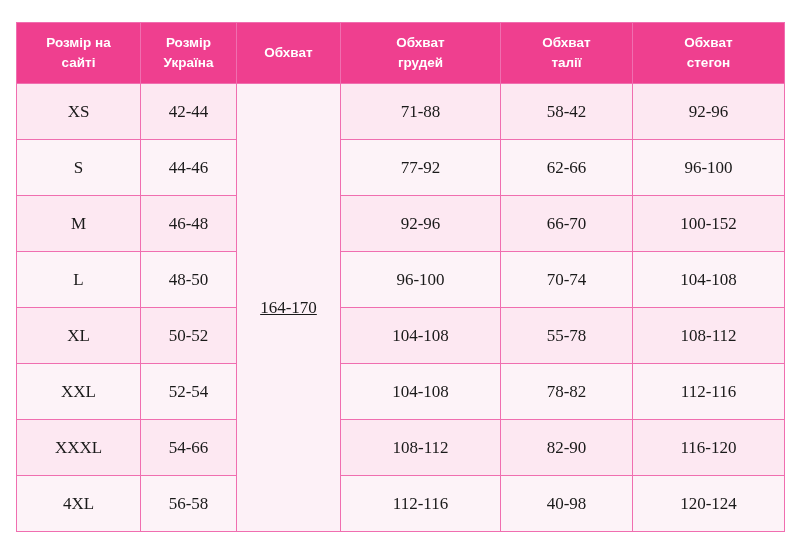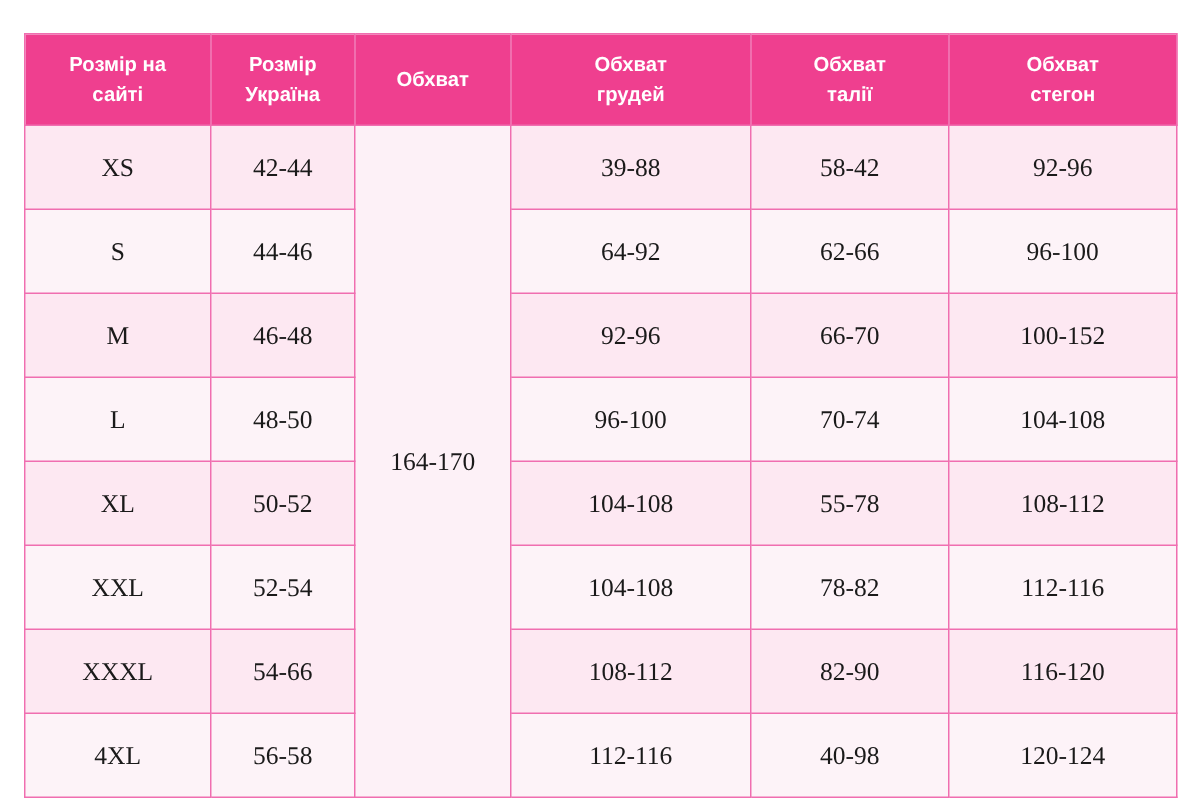--- a/index.html
+++ b/index.html
@@ -51,20 +51,21 @@
   tbody tr.row-even td {
     background: #fde8f2;
     margin-top: 20px;
   }
   tbody tr.row-odd td {
     background: #fdf3f8;
   }
   td.height-cell {
     background: #fdf1f7 !important;
     font-size: 17px;
+    text-decoration: underline;
   }
   col.c0 { width: 124px; }
   col.c1 { width: 96px; }
   col.c2 { width: 104px; }
   col.c3 { width: 160px; }
   col.c4 { width: 132px; }
   col.c5 { width: 152px; }
 </style>
 </head>
 <body>
@@ -104,28 +105,28 @@
           <div>Обхват</div>
           <div>стегон</div>
         </th>
       </tr>
     </thead>
     <tbody>
       <tr class="row-even">
         <td>XS</td>
         <td>42-44</td>
         <td class="height-cell" rowspan="8">164-170</td>
-        <td>39-88</td>
+        <td>71-88</td>
         <td>58-42</td>
         <td>92-96</td>
       </tr>
       <tr class="row-odd">
         <td>S</td>
         <td>44-46</td>
-        <td>64-92</td>
+        <td>77-92</td>
         <td>62-66</td>
         <td>96-100</td>
       </tr>
       <tr class="row-even">
         <td>M</td>
         <td>46-48</td>
         <td>92-96</td>
         <td>66-70</td>
         <td>100-152</td>
       </tr>

